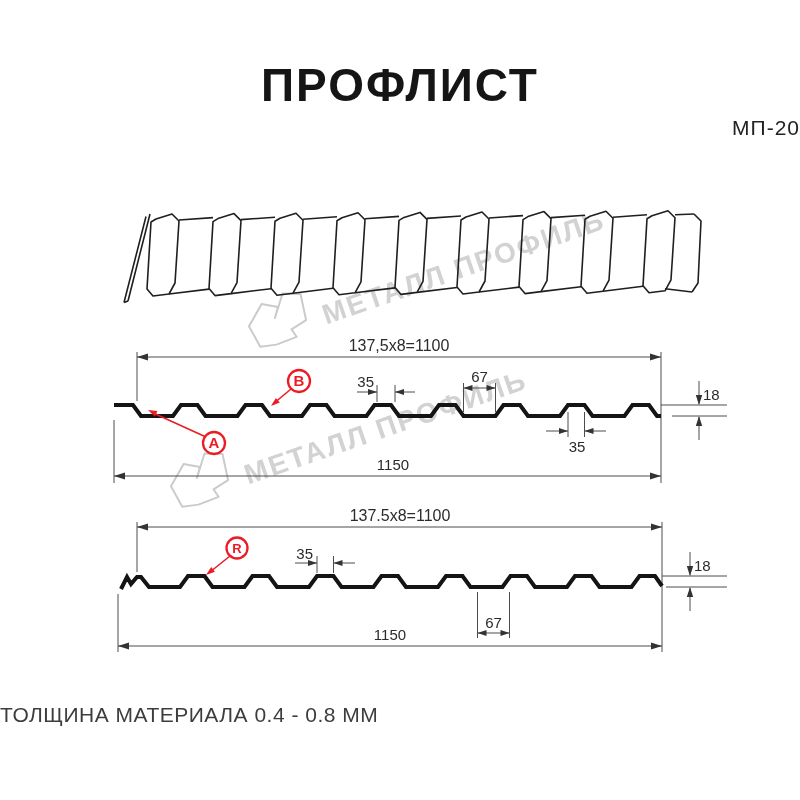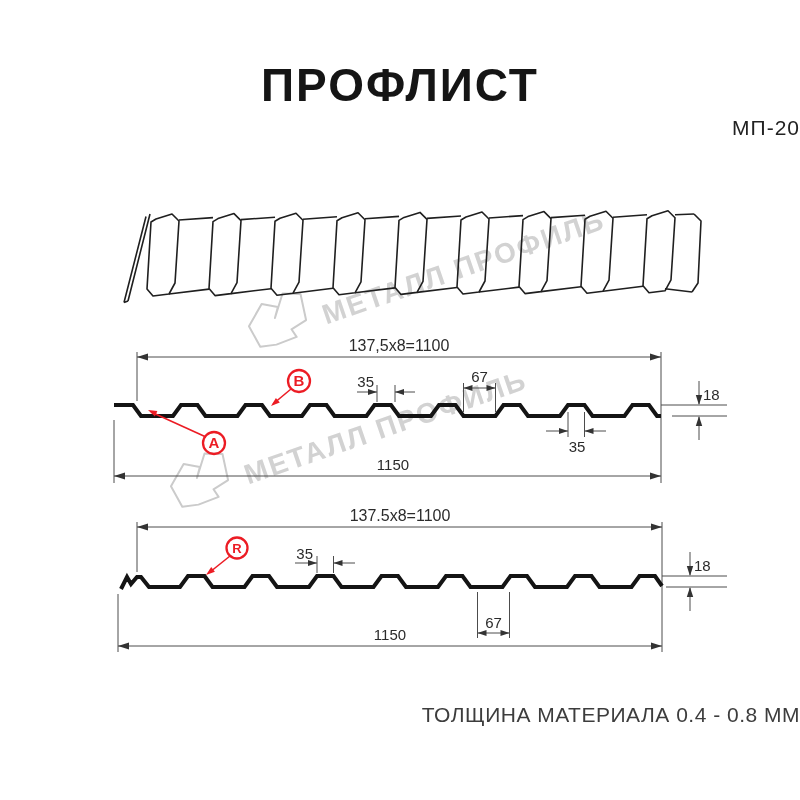--- a/index.html
+++ b/index.html
@@ -4,21 +4,21 @@
 <style>
   html,body{margin:0;padding:0;background:#ffffff;}
   .page{position:relative;width:800px;height:800px;background:#ffffff;overflow:hidden;
         font-family:"Liberation Sans",sans-serif;}
   
   .title{position:absolute;top:58px;left:0;width:100%;text-align:center;
          font-size:46px;font-weight:800;letter-spacing:2px;color:#151515;margin:0;}
   .subtitle{position:absolute;top:116px;left:0;width:100%;text-align:right;
             font-size:21px;font-weight:500;letter-spacing:1px;color:#222;}
   
-  .footer{position:absolute;top:703px;left:0;width:100%;text-align:right;
+  .footer{position:absolute;top:703px;left:0;width:100%;text-align:left;
           font-size:21px;font-weight:500;letter-spacing:.5px;color:#3d3d3d;}
   
   .wm{position:absolute;display:flex;align-items:flex-end;gap:12px;
       transform:rotate(-19deg);transform-origin:0 100%;z-index:1;white-space:nowrap;}
   .wm span{font-size:28px;font-weight:700;letter-spacing:2px;color:#d2d2d2;line-height:1;}
   .wm1{left:256px;top:290px;height:64px;}
   .wm2{left:178px;top:452px;height:62px;}
   
   .linework{position:absolute;left:0;top:0;z-index:2;}
   .dimtxt{font-family:"Liberation Sans",sans-serif;font-size:15px;fill:#2b2b2b;}

